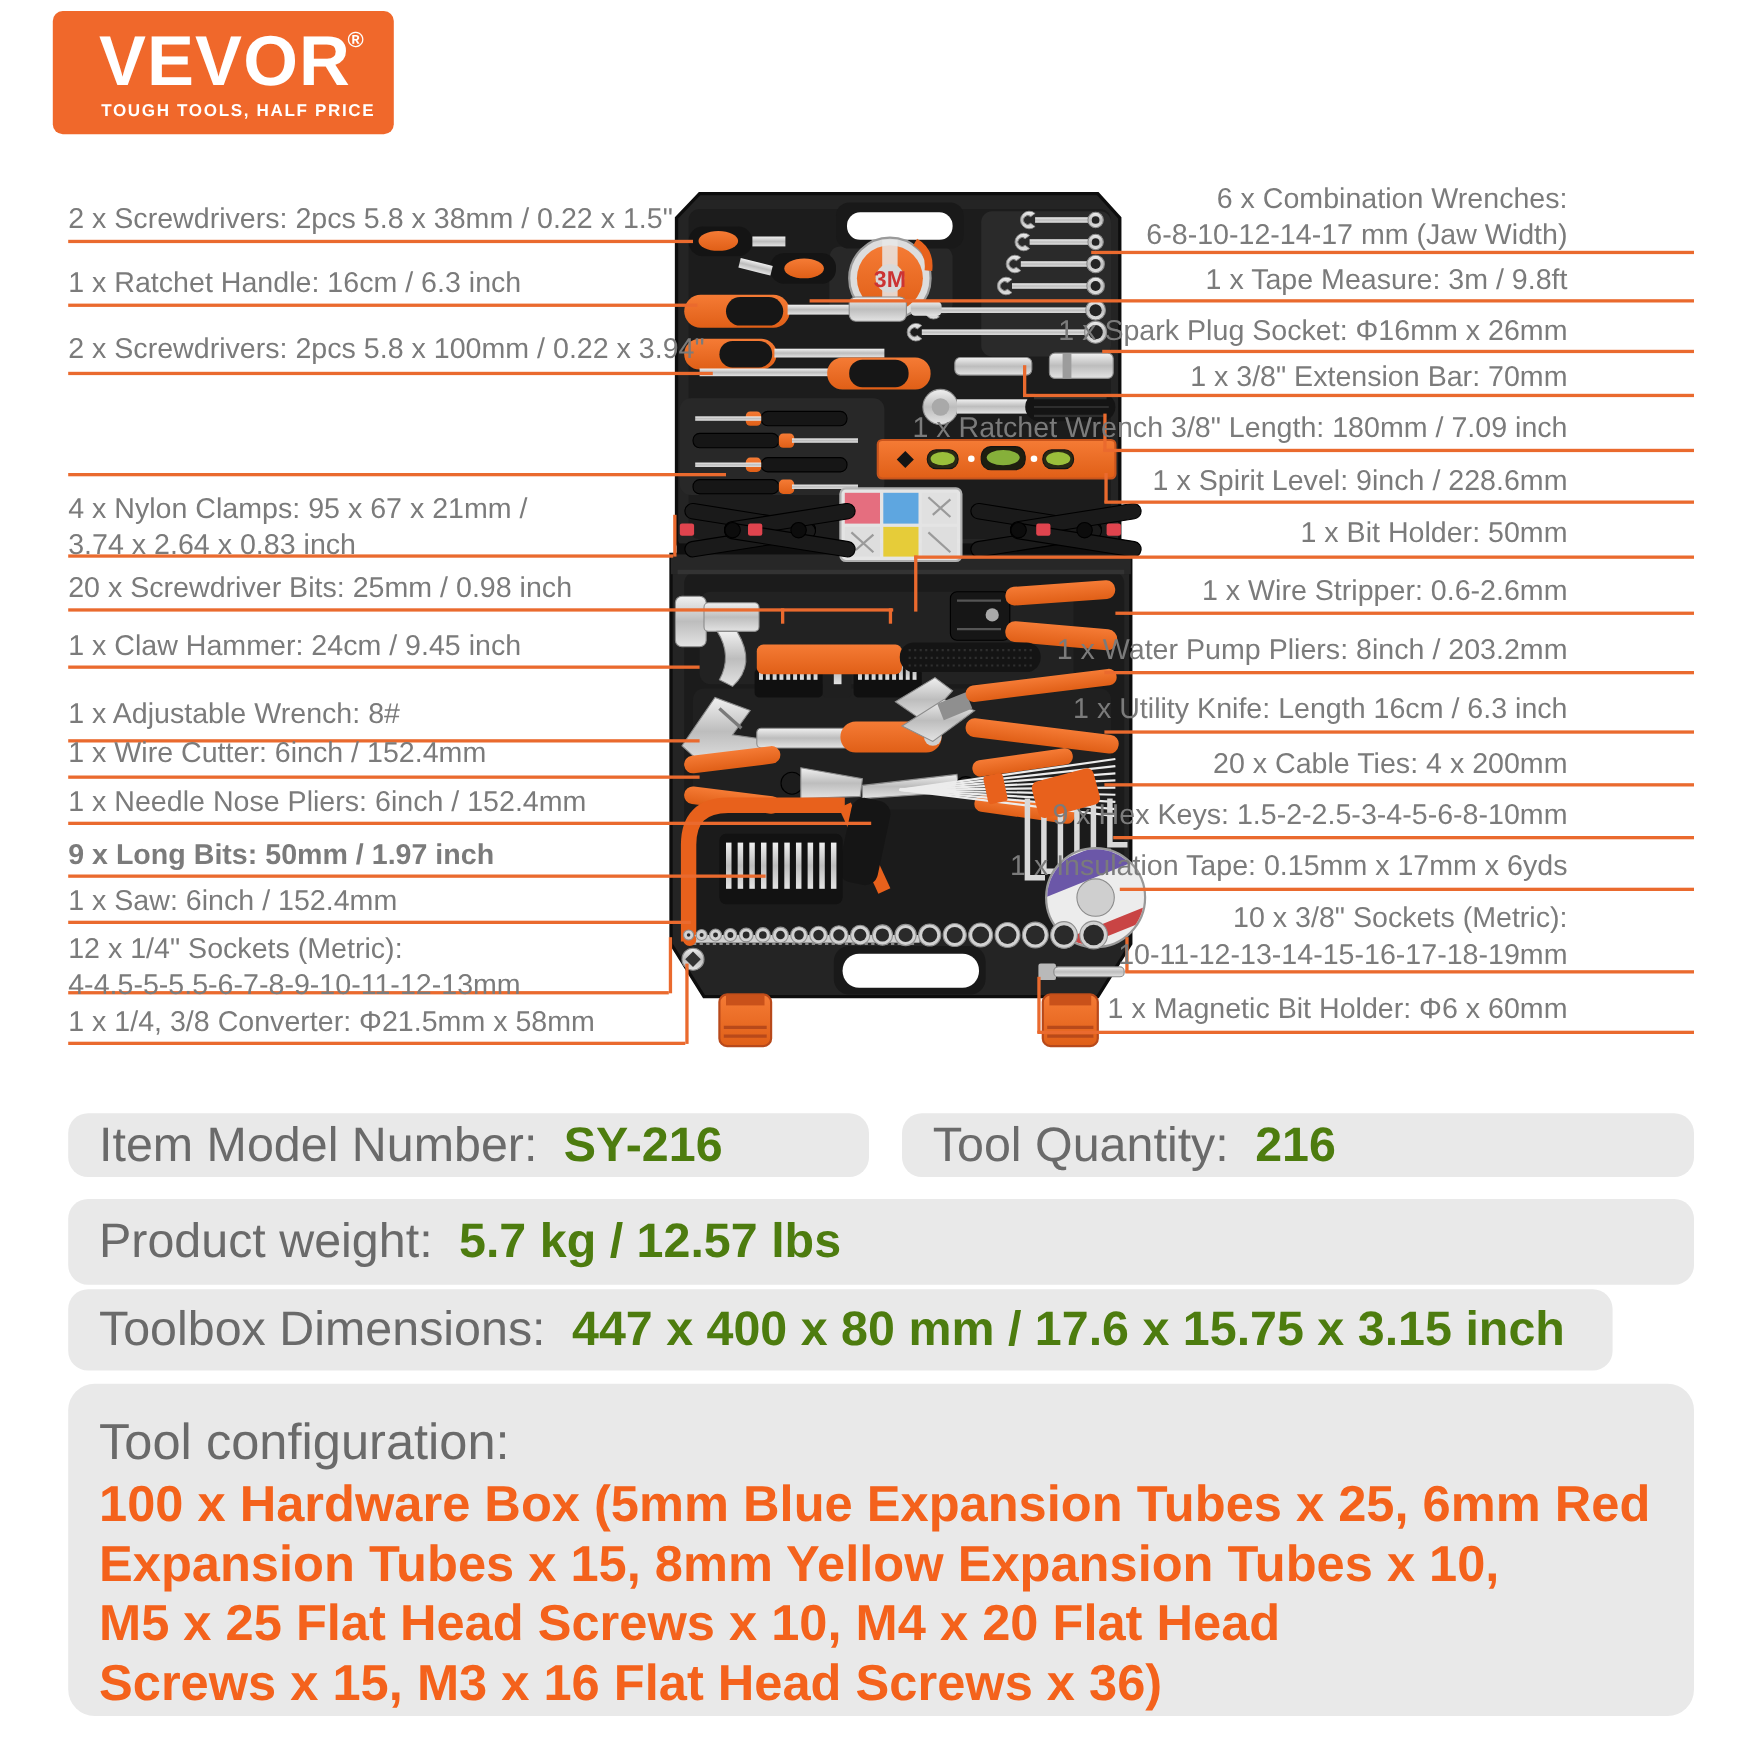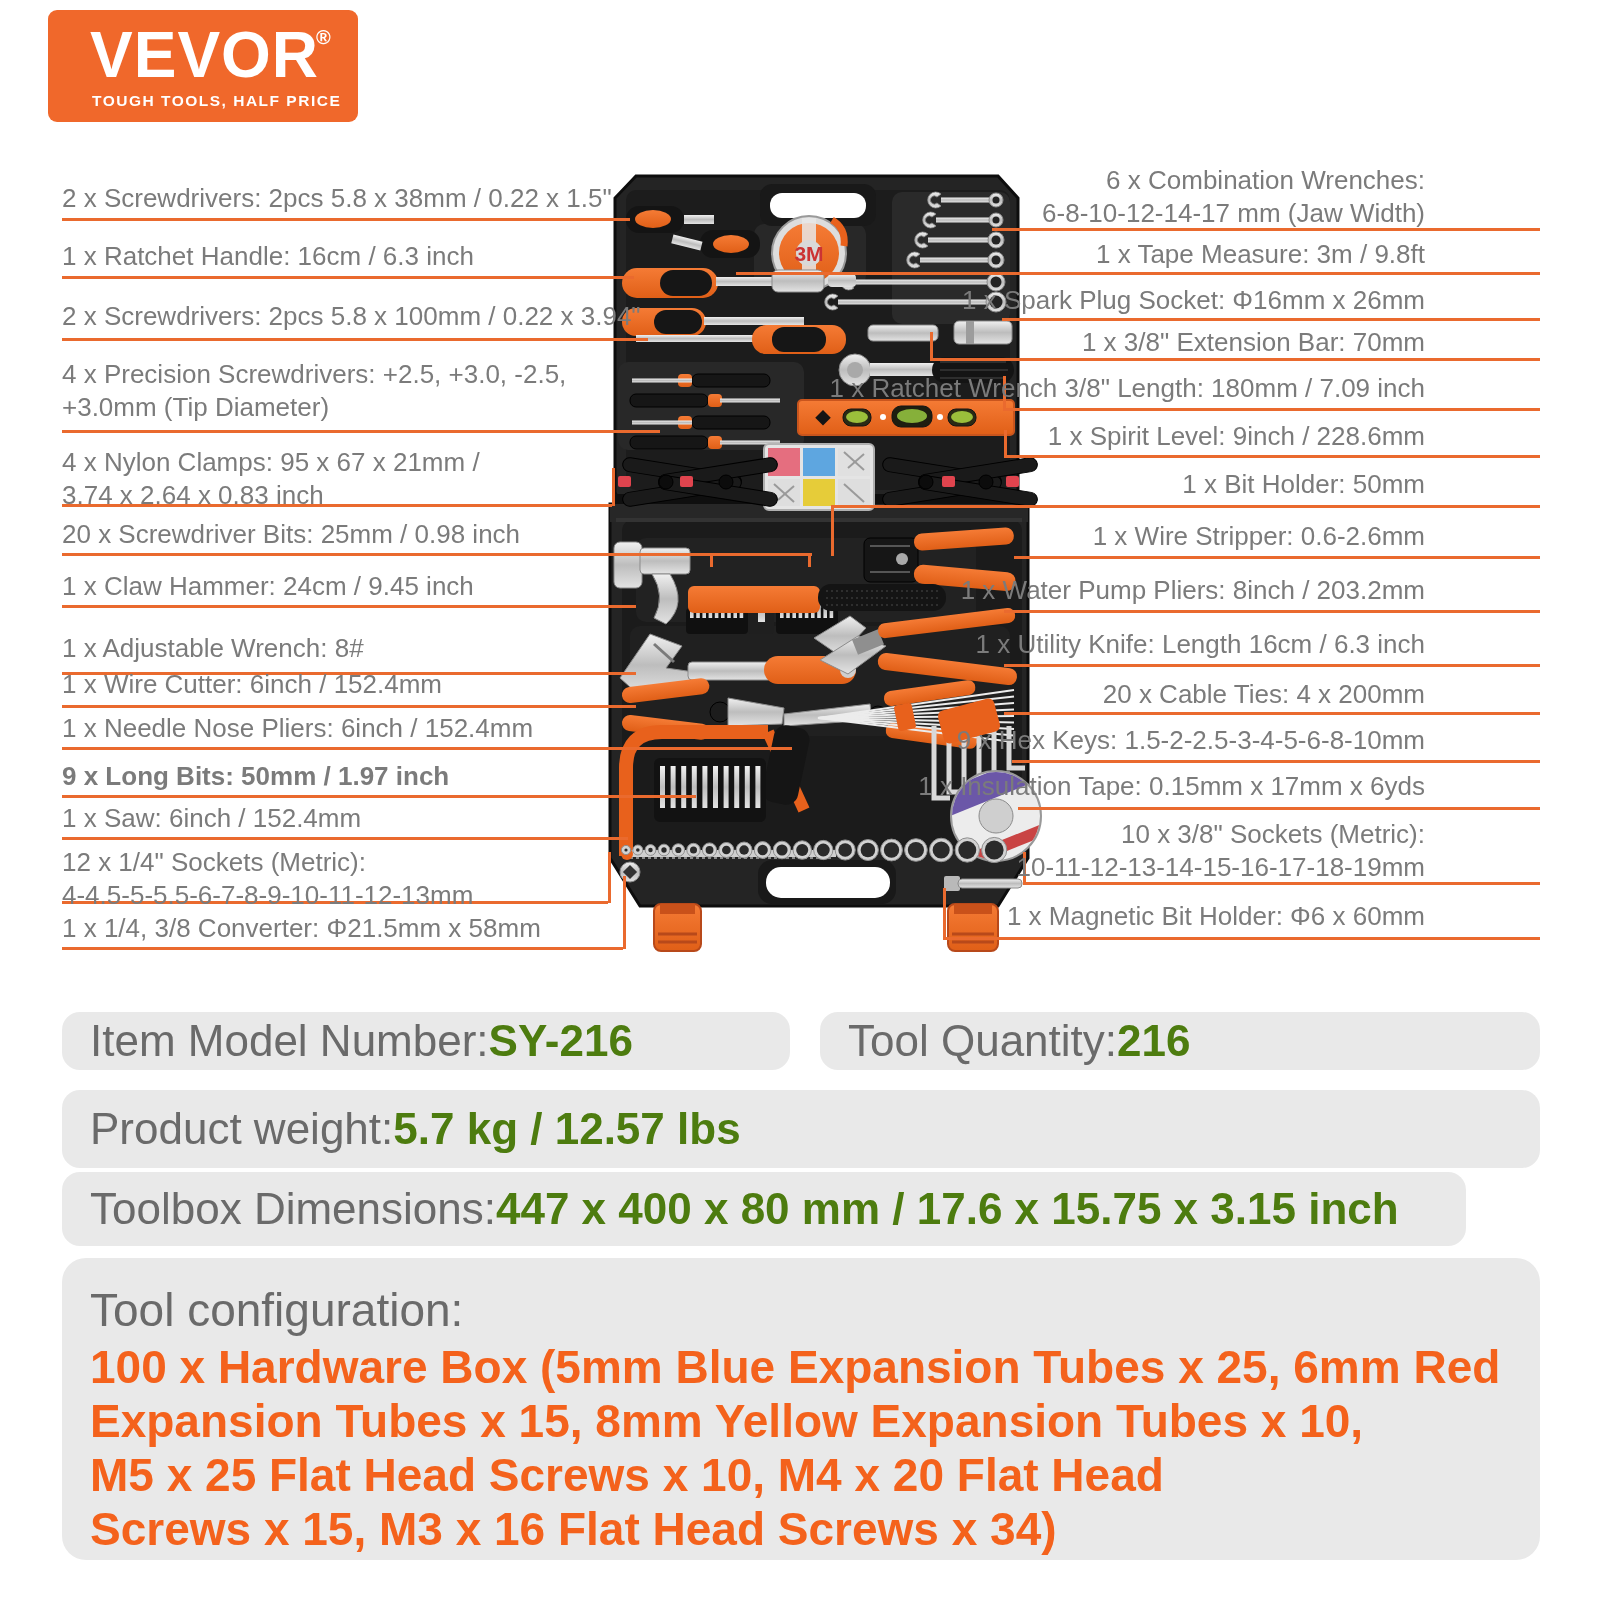--- a/index.html
+++ b/index.html
@@ -12,21 +12,21 @@
   .logo .tag{position:absolute;left:44px;top:82px;font-size:15.5px;font-weight:bold;letter-spacing:1.5px;}
   
   .callout{position:absolute;font-size:26px;line-height:33px;color:#7B7B7B;white-space:nowrap;}
   .callout.left{left:62px;width:580px;text-align:left;}
   .callout.right{right:60px;width:640px;text-align:right;}
   .lead{position:absolute;background:#EA6A2E;}
   .lead.h{height:3px;}
   .lead.v{width:3px;}
   
   .bar{position:absolute;background:#E9E9E9;border-radius:18px;display:flex;align-items:center;
-       font-size:44px;color:#6A6A6A;padding-left:28px;box-sizing:border-box;white-space:nowrap;}
+       font-size:44px;color:#6A6A6A;padding-left:28px;box-sizing:border-box;white-space:nowrap;gap:24px;}
   .bar .val{color:#4d7c0f;font-weight:bold;}
   .cfg{position:absolute;background:#E9E9E9;border-radius:24px;box-sizing:border-box;padding:22px 28px;}
   .cfg .cfg-label{font-size:46px;color:#6A6A6A;line-height:60px;}
   .cfg .cfg-line{font-size:46px;line-height:54px;color:#F4621C;font-weight:bold;white-space:nowrap;}
   #toolbox{position:absolute;left:596px;top:166px;width:456px;height:800px;}
   #lines,#callouts{position:absolute;left:0;top:0;width:1453px;height:1600px;pointer-events:none;padding-left:32px;}
 </style>
 </head>
 <body>
 
@@ -470,24 +470,20 @@
   <div id="callouts">
       <div class="callout left" style="top: 182px;">
         <div>2 x Screwdrivers: 2pcs 5.8 x 38mm / 0.22 x 1.5"</div>
       </div>
       <div class="callout left" style="top: 240px;">
         <div>1 x Ratchet Handle: 16cm / 6.3 inch</div>
       </div>
       <div class="callout left" style="top: 300px;">
         <div>2 x Screwdrivers: 2pcs 5.8 x 100mm / 0.22 x 3.94"</div>
       </div>
-      <div class="callout left" style="top: 358px;">
-        <div>4 x Precision Screwdrivers: +2.5, +3.0, -2.5,</div>
-        <div>+3.0mm (Tip Diameter)</div>
-      </div>
       <div class="callout left" style="top: 446px;">
         <div>4 x Nylon Clamps: 95 x 67 x 21mm /</div>
         <div>3.74 x 2.64 x 0.83 inch</div>
       </div>
       <div class="callout left" style="top: 518px;">
         <div>20 x Screwdriver Bits: 25mm / 0.98 inch</div>
       </div>
       <div class="callout left" style="top: 570px;">
         <div>1 x Claw Hammer: 24cm / 9.45 inch</div>
       </div>
@@ -576,15 +572,15 @@
   </div>
   <div class="bar" style="left:62px;top:1172px;width:1404px;height:74px;">
     <span>Toolbox Dimensions:</span>
       <span class="val">447 x 400 x 80 mm / 17.6 x 15.75 x 3.15 inch</span>
   </div>
   <div class="cfg" style="left:62px;top:1258px;width:1478px;height:302px;">
     <div class="cfg-label">Tool configuration:</div>
     <div class="cfg-line">100 x Hardware Box (5mm Blue Expansion Tubes x 25, 6mm Red</div>
     <div class="cfg-line">Expansion Tubes x 15, 8mm Yellow Expansion Tubes x 10,</div>
     <div class="cfg-line">M5 x 25 Flat Head Screws x 10, M4 x 20 Flat Head</div>
-    <div class="cfg-line">Screws x 15, M3 x 16 Flat Head Screws x 34)</div>
+    <div class="cfg-line">Screws x 15, M3 x 16 Flat Head Screws x 36)</div>
   </div>
 </div>
 
 </body></html>

